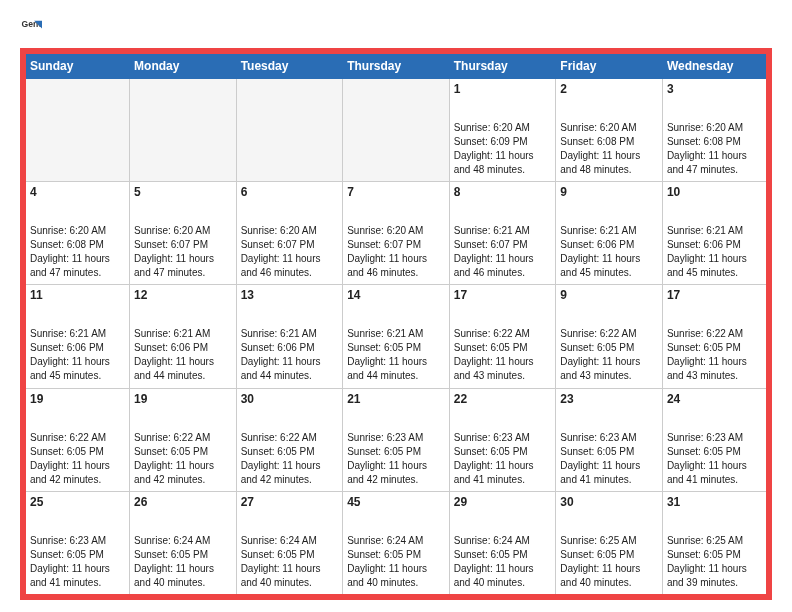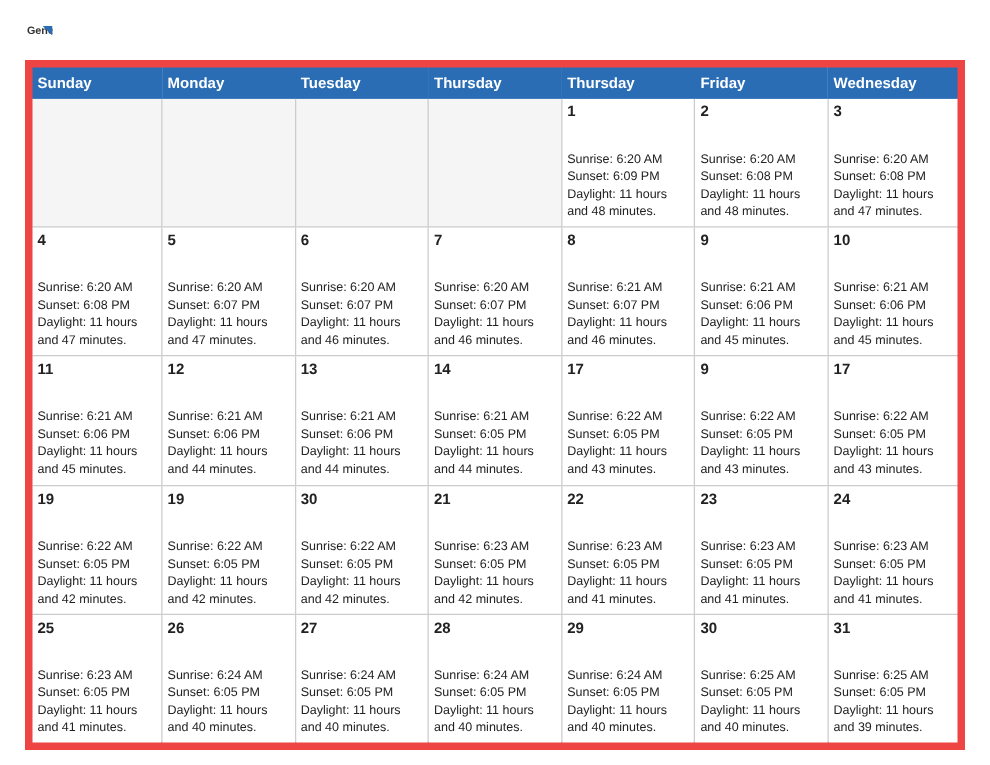--- a/index.html
+++ b/index.html
@@ -334,21 +334,21 @@
 and 40 minutes.</div>
           </td>
           <td>
             <span class="day-num">27</span>
             <div class="cell-text" style="white-space: pre-line;">Sunrise: 6:24 AM
 Sunset: 6:05 PM
 Daylight: 11 hours
 and 40 minutes.</div>
           </td>
           <td>
-            <span class="day-num">28</span>
+            <span class="day-num">45</span>
             <div class="cell-text" style="white-space: pre-line;">Sunrise: 6:24 AM
 Sunset: 6:05 PM
 Daylight: 11 hours
 and 40 minutes.</div>
           </td>
           <td>
             <span class="day-num">29</span>
             <div class="cell-text" style="white-space: pre-line;">Sunrise: 6:24 AM
 Sunset: 6:05 PM
 Daylight: 11 hours

